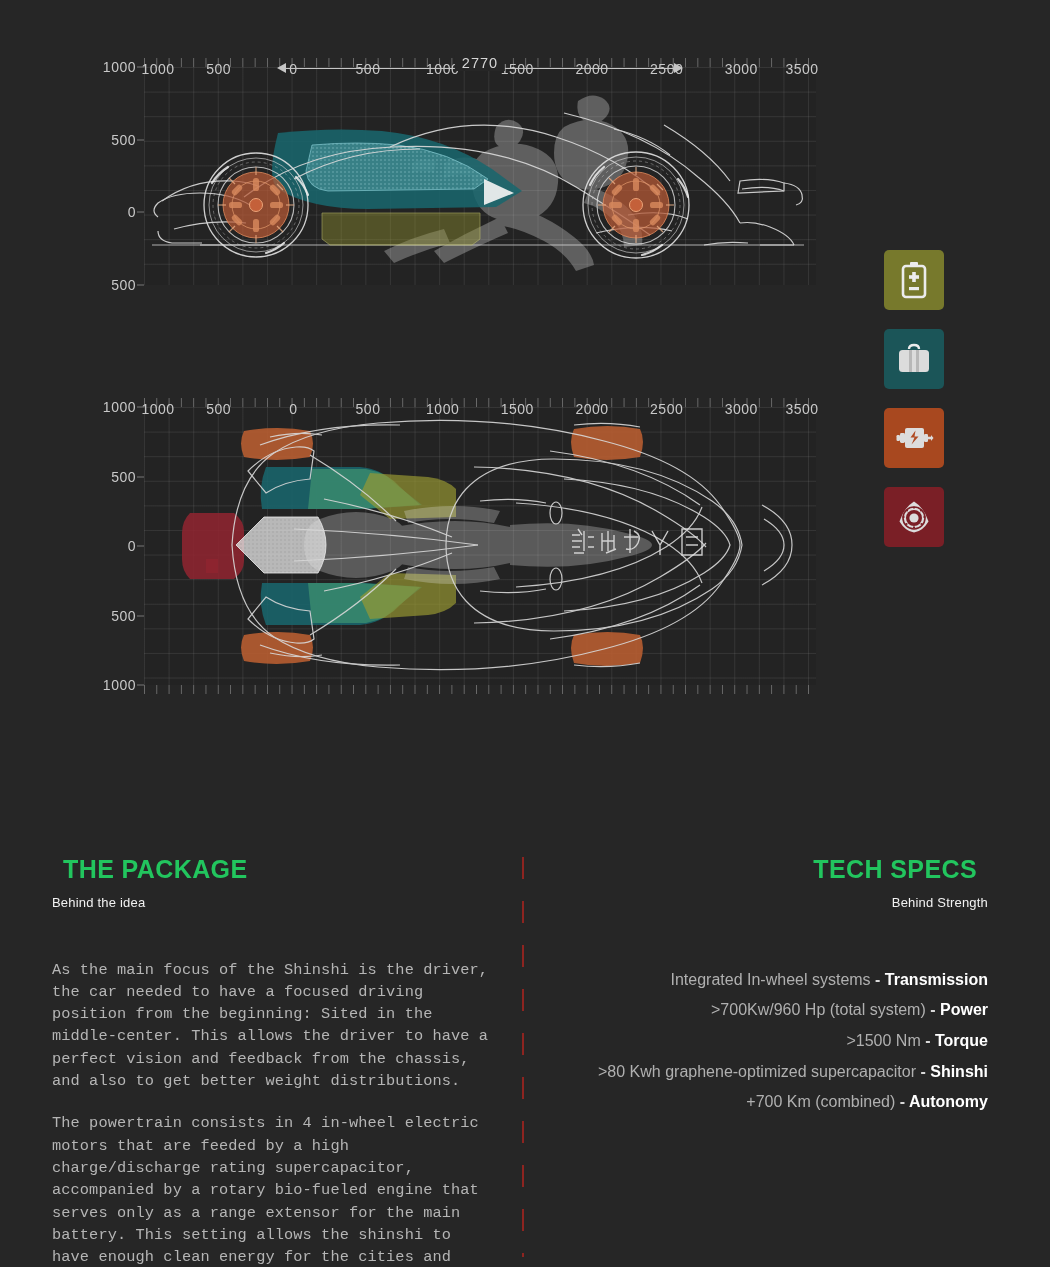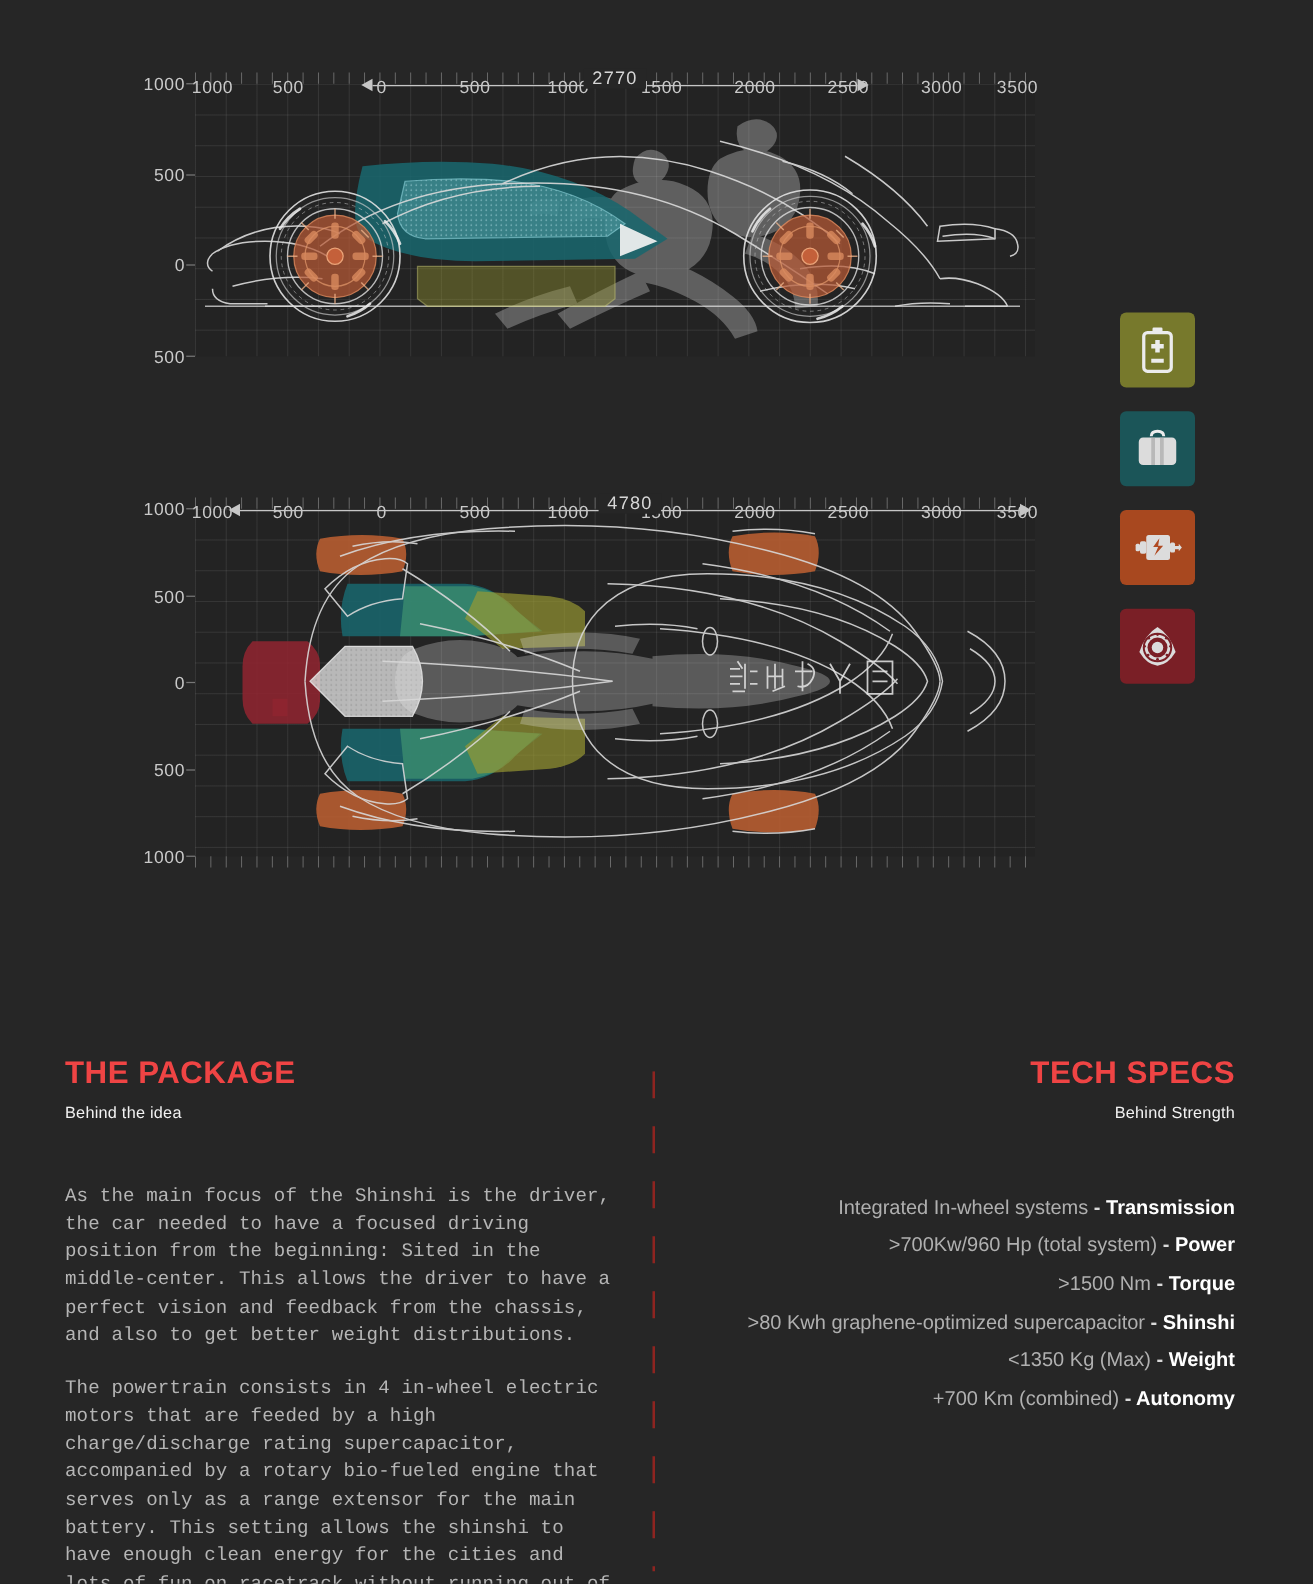--- a/index.html
+++ b/index.html
@@ -7,21 +7,21 @@
   html, body {
     margin: 0; padding: 0;
     background: #262626;
     width: 1050px; height: 1267px;
     overflow: hidden;
     font-family: "Liberation Sans", sans-serif;
   }
   .page { position: relative; width: 1050px; height: 1267px; background: #262626; }
 
   
-  .blueprints { position: absolute; left: 16px; top: 0; width: 1012px; height: 800px; }
+  .blueprints { position: absolute; left: 4px; top: 0; width: 1012px; height: 800px; }
 
   .view { position: absolute; }
   .view-side { left: 95px; top: 55px;  width: 730px; height: 285px; }
   .view-top  { left: 95px; top: 395px; width: 730px; height: 360px; }
 
   .plot {
     position: absolute; left: 45px; top: 12px;
     width: 672px; background: #232323;
     background-image:
       linear-gradient(to right, rgba(200,200,200,0.115) 1px, transparent 1px),
@@ -90,21 +90,21 @@
   .col-left  { position: absolute; left: 52px; top: 0; width: 443px; }
   .col-right { position: absolute; left: 555px; top: 0; width: 433px; text-align: right; }
 
   .divider {
     position: absolute; left: 522px; top: 12px; width: 2px; height: 400px;
     background-image: linear-gradient(to bottom, #8e2420 0 22px, transparent 22px 44px);
     background-size: 2px 44px;
   }
 
   h1.title {
-    margin: 0; font-size: 25px; font-weight: 700; color: #ef4444;
+    margin: 11px; font-size: 25px; font-weight: 700; color: #22c55e;
     letter-spacing: 0.4px; line-height: 1.1;
   }
   h2.subtitle {
     margin: 9px 0 0 0; font-size: 13px; font-weight: 400; color: #f2f2f2;
     letter-spacing: 0.2px;
   }
   p.body {
     margin: 0 0 20px 0; color: #b5b5b5; font-size: 15.3px; line-height: 1.46;
     letter-spacing: 0.1px;
   }
@@ -419,26 +419,20 @@
           <div class="xlab" style="left: 74.6667px;">500</div>
           <div class="xlab" style="left: 149.333px;">0</div>
           <div class="xlab" style="left: 224px;">500</div>
           <div class="xlab" style="left: 298.667px;">1000</div>
           <div class="xlab" style="left: 373.333px;">1500</div>
           <div class="xlab" style="left: 448px;">2000</div>
           <div class="xlab" style="left: 522.667px;">2500</div>
           <div class="xlab" style="left: 597.333px;">3000</div>
           <div class="xlab" style="left: 658px;">3500</div>
         </div>
-      <div class="dimrow" id="top-dim">
-          <div class="dimline" style="left: 36px; width: 624px;"></div>
-          <div class="arrowL" style="left: 27px;"></div>
-          <div class="arrowR" style="left: 660px;"></div>
-          <div class="dimtext" style="left: 348px;">4780</div>
-        </div>
     </div>
 
     <div class="iconstack">
 
       <div class="iconbox" id="tile-0" style="background: rgb(119, 121, 44);">
         <svg width="30" height="38" viewBox="0 0 30 38">
           <rect x="11" y="1" width="8" height="4" rx="1" fill="#ececec"></rect>
           <rect x="4" y="5" width="22" height="31" rx="3" fill="none" stroke="#ececec" stroke-width="2.6"></rect>
           <rect x="13.2" y="11" width="3.6" height="10" fill="#ececec"></rect>
           <rect x="10" y="14.2" width="10" height="3.6" fill="#ececec"></rect>
@@ -502,19 +496,18 @@
     </div>
 
     <div class="col-right">
       <h1 class="title">TECH SPECS</h1>
       <h2 class="subtitle">Behind Strength</h2>
       <div class="specs" id="specs-list">
           <div class="specrow"><span class="specval">Integrated In-wheel systems </span><span class="specdash">- </span><span class="speclabel">Transmission</span></div>
           <div class="specrow"><span class="specval">&gt;700Kw/960 Hp (total system) </span><span class="specdash">- </span><span class="speclabel">Power</span></div>
           <div class="specrow"><span class="specval">&gt;1500 Nm </span><span class="specdash">- </span><span class="speclabel">Torque</span></div>
           <div class="specrow"><span class="specval">&gt;80 Kwh graphene-optimized supercapacitor </span><span class="specdash">- </span><span class="speclabel">Shinshi</span></div>
-          <div class="specrow"><span class="specval">&lt;1350 Kg (Max) </span><span class="specdash">- </span><span class="speclabel">Weight</span></div>
           <div class="specrow"><span class="specval">+700 Km (combined) </span><span class="specdash">- </span><span class="speclabel">Autonomy</span></div>
         </div>
     </div>
 
   </div>
 </div>
 
 </body></html>

